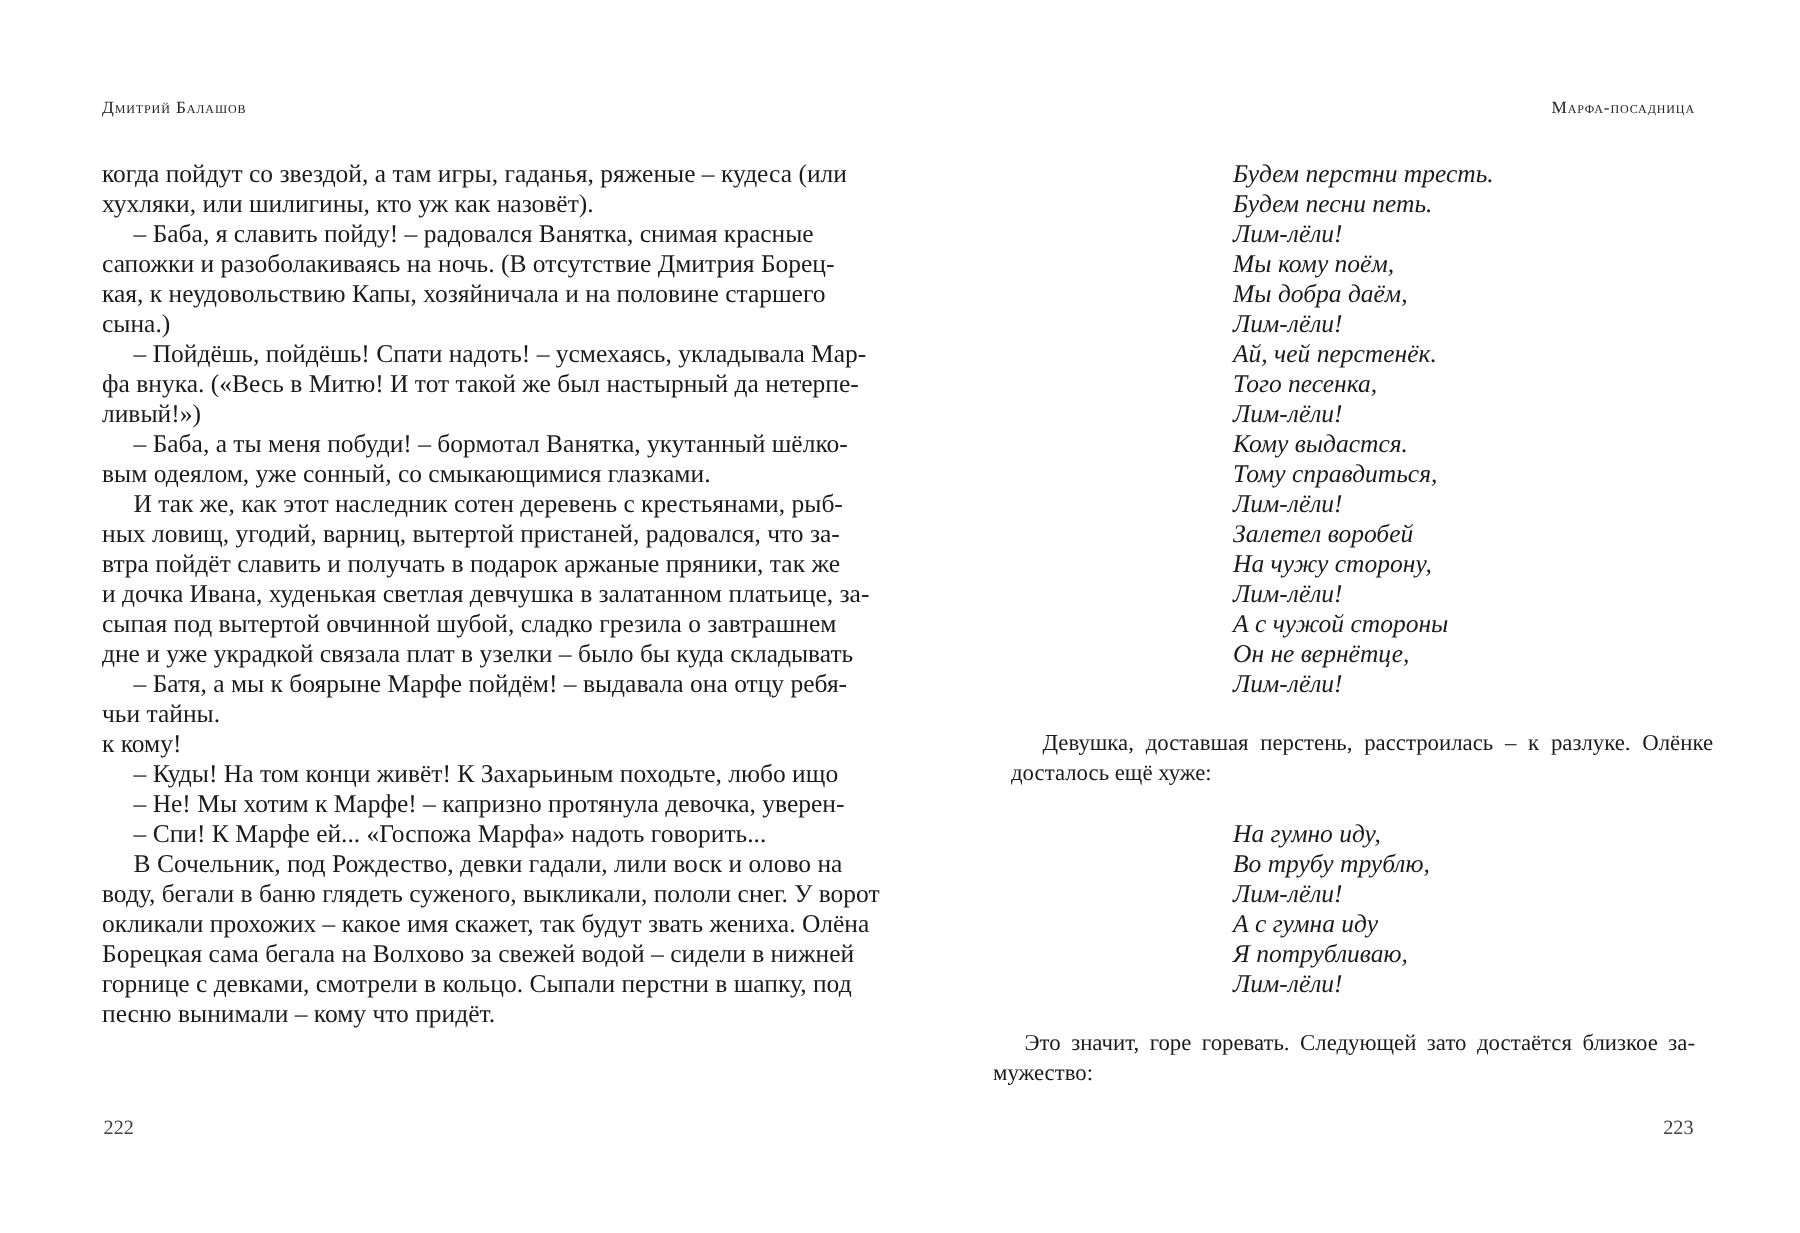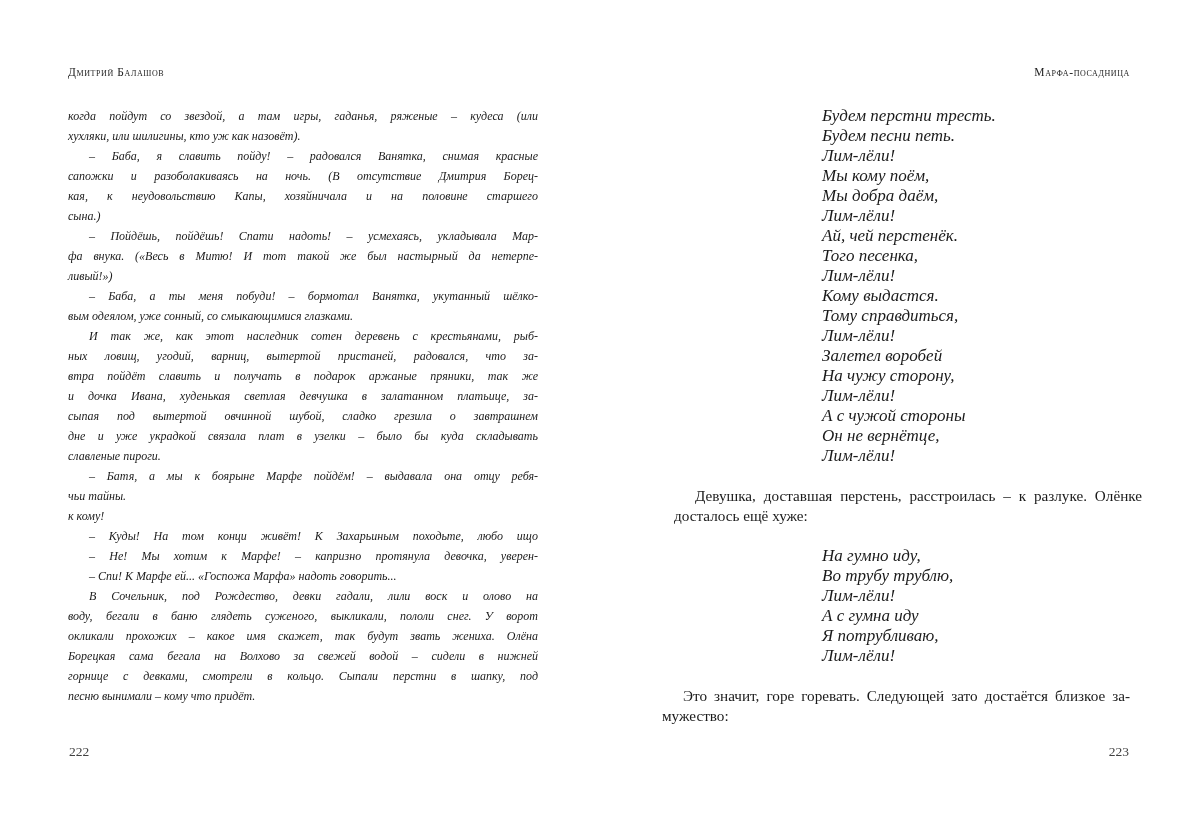--- a/index.html
+++ b/index.html
@@ -10,21 +10,21 @@
   .page { position: absolute; top: 0; height: 596px; }
   .page-left { left: 0; width: 600px; }
   .page-right { left: 600px; width: 600px; }
   .running-head {
     position: absolute; top: 66px; font-size: 11.5px; letter-spacing: 0.6px;
     font-variant: small-caps; color: #222;
   }
   .page-left .running-head { left: 68px; }
   .page-right .running-head { right: 70px; text-align: right; }
   .body-text {
-    position: absolute; font-size: 12px; line-height: 20px; text-align: justify; font-style: italic;
+    position: absolute; font-size: 17px; line-height: 20px; text-align: justify;
   }
   .page-left .body-text { left: 68px; top: 106px; width: 470px; }
   .line { display: block; height: 20px; white-space: nowrap; text-align-last: justify; text-align: justify; }
   .line.last { text-align-last: left; }
   .line.indent { padding-left: 21px; }
   .poem { position: absolute; font-style: italic; font-size: 17px; line-height: 20px; }
   .poem .vline { display: block; height: 20px; white-space: nowrap; }
   .para-block { position: absolute; font-size: 15.2px; line-height: 20px; left: 62px; width: 468px; }
   .folio { position: absolute; top: 744px; font-size: 13.5px; color: #404040; }
   .page-left .folio { left: 69px; }
@@ -46,21 +46,20 @@
       <span class="line">фа внука. («Весь в Митю! И тот такой же был настырный да нетерпе-</span>
       <span class="line last">ливый!»)</span>
       <span class="line indent">– Баба, а ты меня побуди! – бормотал Ванятка, укутанный шёлко-</span>
       <span class="line last">вым одеялом, уже сонный, со смыкающимися глазками.</span>
       <span class="line indent">И так же, как этот наследник сотен деревень с крестьянами, рыб-</span>
       <span class="line">ных ловищ, угодий, варниц, вытертой пристаней, радовался, что за-</span>
       <span class="line">втра пойдёт славить и получать в подарок аржаные пряники, так же</span>
       <span class="line">и дочка Ивана, худенькая светлая девчушка в залатанном платьице, за-</span>
       <span class="line">сыпая под вытертой овчинной шубой, сладко грезила о завтрашнем</span>
       <span class="line">дне и уже украдкой связала плат в узелки – было бы куда складывать</span>
-      <span class="line last">славленые пироги.</span>
       <span class="line indent">– Батя, а мы к боярыне Марфе пойдём! – выдавала она отцу ребя-</span>
       <span class="line last">чьи тайны.</span>
       <span class="line last">к кому!</span>
       <span class="line indent">– Куды! На том конци живёт! К Захарьиным походьте, любо ищо</span>
       <span class="line indent">– Не! Мы хотим к Марфе! – капризно протянула девочка, уверен-</span>
       <span class="line indent last">– Спи! К Марфе ей... «Госпожа Марфа» надоть говорить...</span>
       <span class="line indent">В Сочельник, под Рождество, девки гадали, лили воск и олово на</span>
       <span class="line">воду, бегали в баню глядеть суженого, выкликали, пололи снег. У ворот</span>
       <span class="line">окликали прохожих – какое имя скажет, так будут звать жениха. Олёна</span>
       <span class="line">Борецкая сама бегала на Волхово за свежей водой – сидели в нижней</span>

